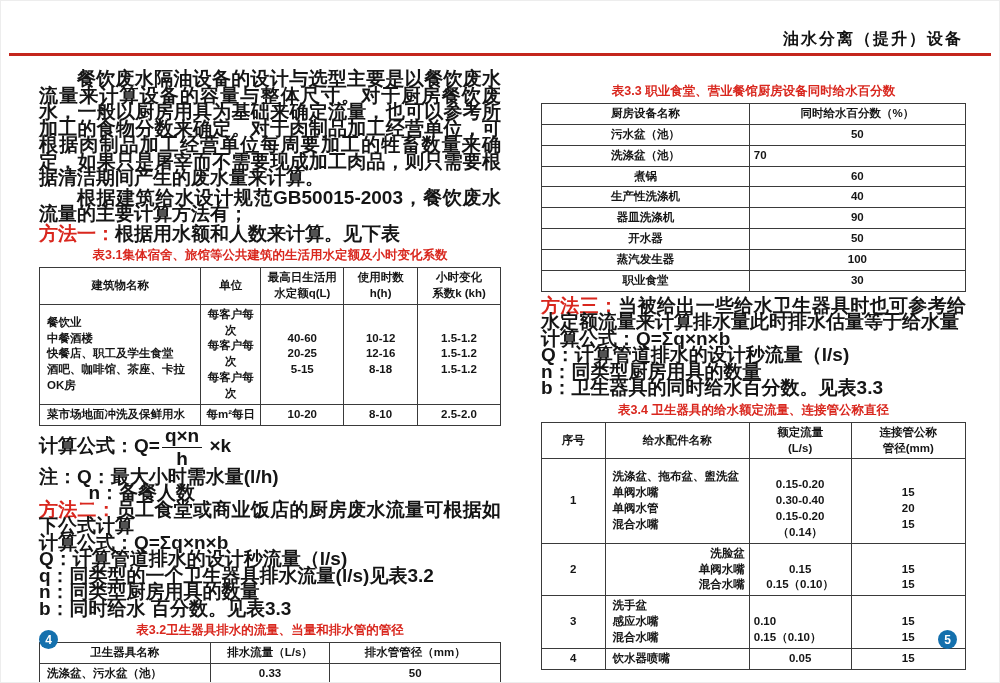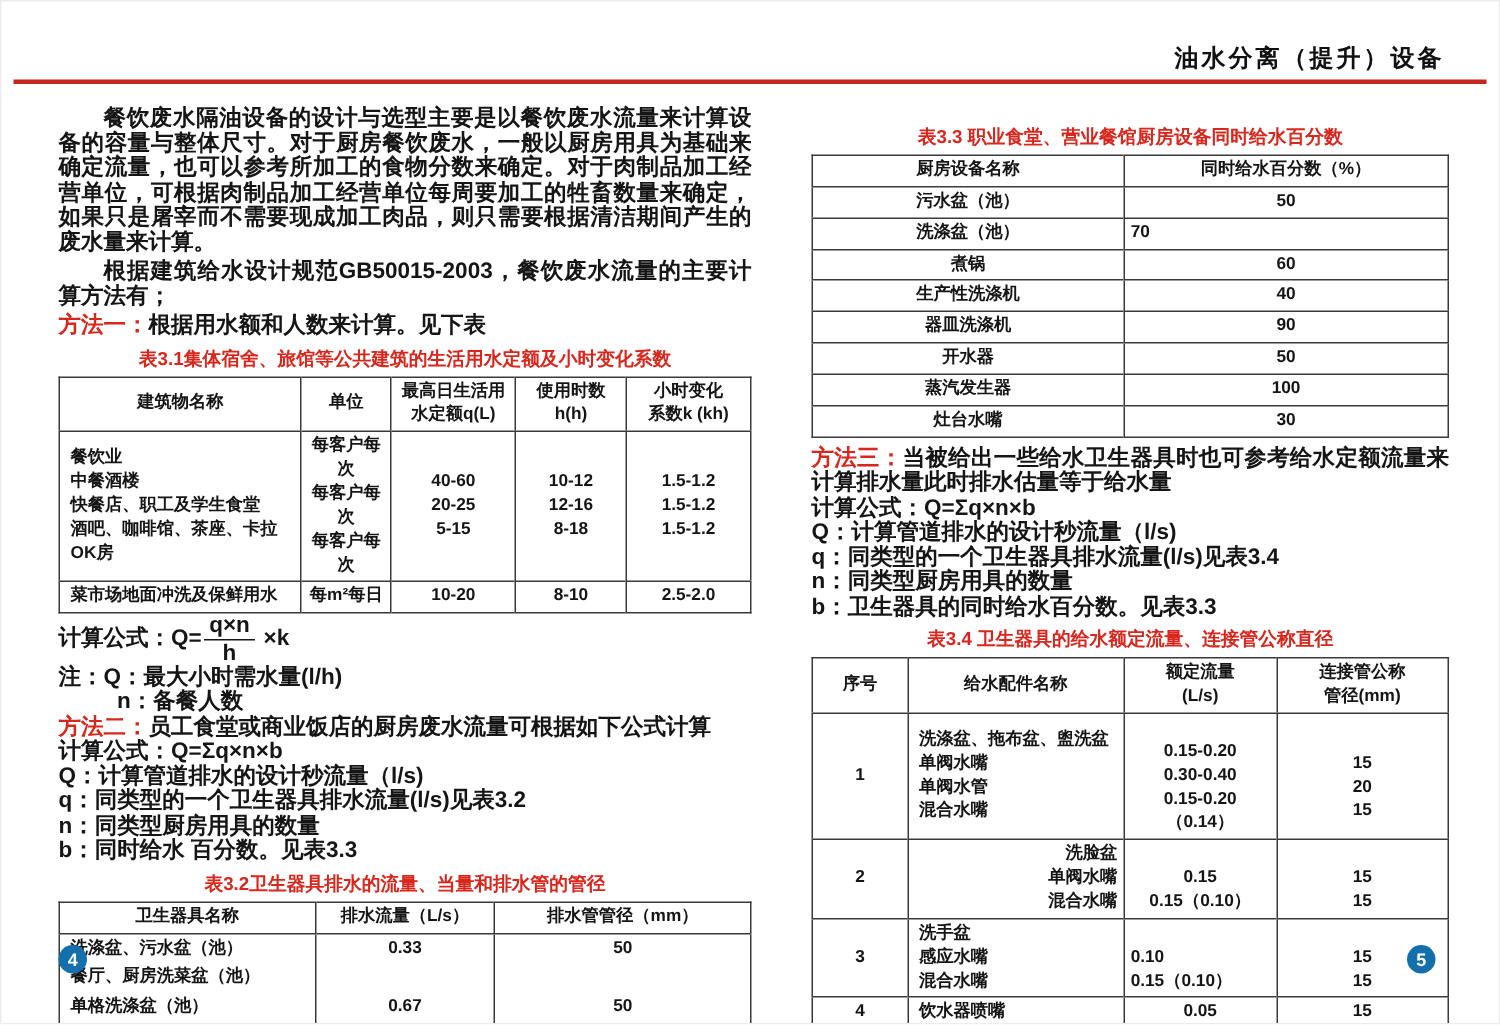--- a/index.html
+++ b/index.html
@@ -12,21 +12,21 @@
     position:absolute;top:28px;right:36px;
     font-family:"Liberation Serif","DejaVu Serif",serif;
     font-weight:700;font-size:16px;letter-spacing:2px;color:#111;
   }
   .top-rule{position:absolute;top:52px;left:8px;right:8px;height:3px;background:#c4261d;}
   .col{position:absolute;top:70px;}
   .col.left{left:38px;width:462px;}
   .col.right{left:540px;width:425px;top:82px;}
   .red{color:#d9271e;}
   .section-heading{font-size:13.5px;font-weight:700;margin:0 0 6px 0;}
-  p.body{font-size:15px;font-weight:700;line-height:16.5px;margin:0;text-align:justify;}
+  p.body{font-size:19px;font-weight:700;line-height:16.5px;margin:0;text-align:justify;}
   p.indent{text-indent:2em;}
   p.mt{margin-top:3px;}
   .tbl-title{font-size:12.5px;font-weight:700;text-align:center;margin:5px 0 3px 0;}
   table.dt{width:100%;border-collapse:collapse;border:1px solid #3a3a3a;table-layout:fixed;}
   .dt th,.dt td{
     border-left:1px solid #3a3a3a;padding:2px 4px;white-space:pre-line;
     font-size:11.5px;font-weight:700;line-height:1.38;color:#151515;
   }
   .dt th:first-child,.dt td:first-child{border-left:none;}
   .dt thead th{border-bottom:1px solid #3a3a3a;text-align:center;vertical-align:middle;}
@@ -203,32 +203,31 @@
             </tr>
             <tr class="sep">
               <td style="text-align: center;">开水器</td>
               <td style="text-align: center;">50</td>
             </tr>
             <tr class="sep">
               <td style="text-align: center;">蒸汽发生器</td>
               <td style="text-align: center;">100</td>
             </tr>
             <tr class="sep">
-              <td style="text-align: center;">灶台水嘴</td>
+              <td style="text-align: center;">职业食堂</td>
               <td style="text-align: center;">30</td>
             </tr>
           </tbody>
         </table>
       </div>
 
     <div class="spacer6"></div>
     <p class="body defline"><span class="red">方法三：</span><span>当被给出一些给水卫生器具时也可参考给水定额流量来计算排水量此时排水估量等于给水量</span></p>
     <p class="body defline">计算公式：Q=Σq×n×b</p>
     <p class="body defline">Q：计算管道排水的设计秒流量（l/s)</p>
-    <p class="body defline">q：同类型的一个卫生器具排水流量(l/s)见表3.4</p>
     <p class="body defline">n：同类型厨房用具的数量</p>
     <p class="body defline">b：卫生器具的同时给水百分数。见表3.3</p>
 
     <div class="tbl-title red">表3.4 卫生器具的给水额定流量、连接管公称直径</div>
     <div>
         <table class="dt">
           <colgroup>
             <col style="width: 15%;">
             <col style="width: 34%;">
             <col style="width: 24%;">

